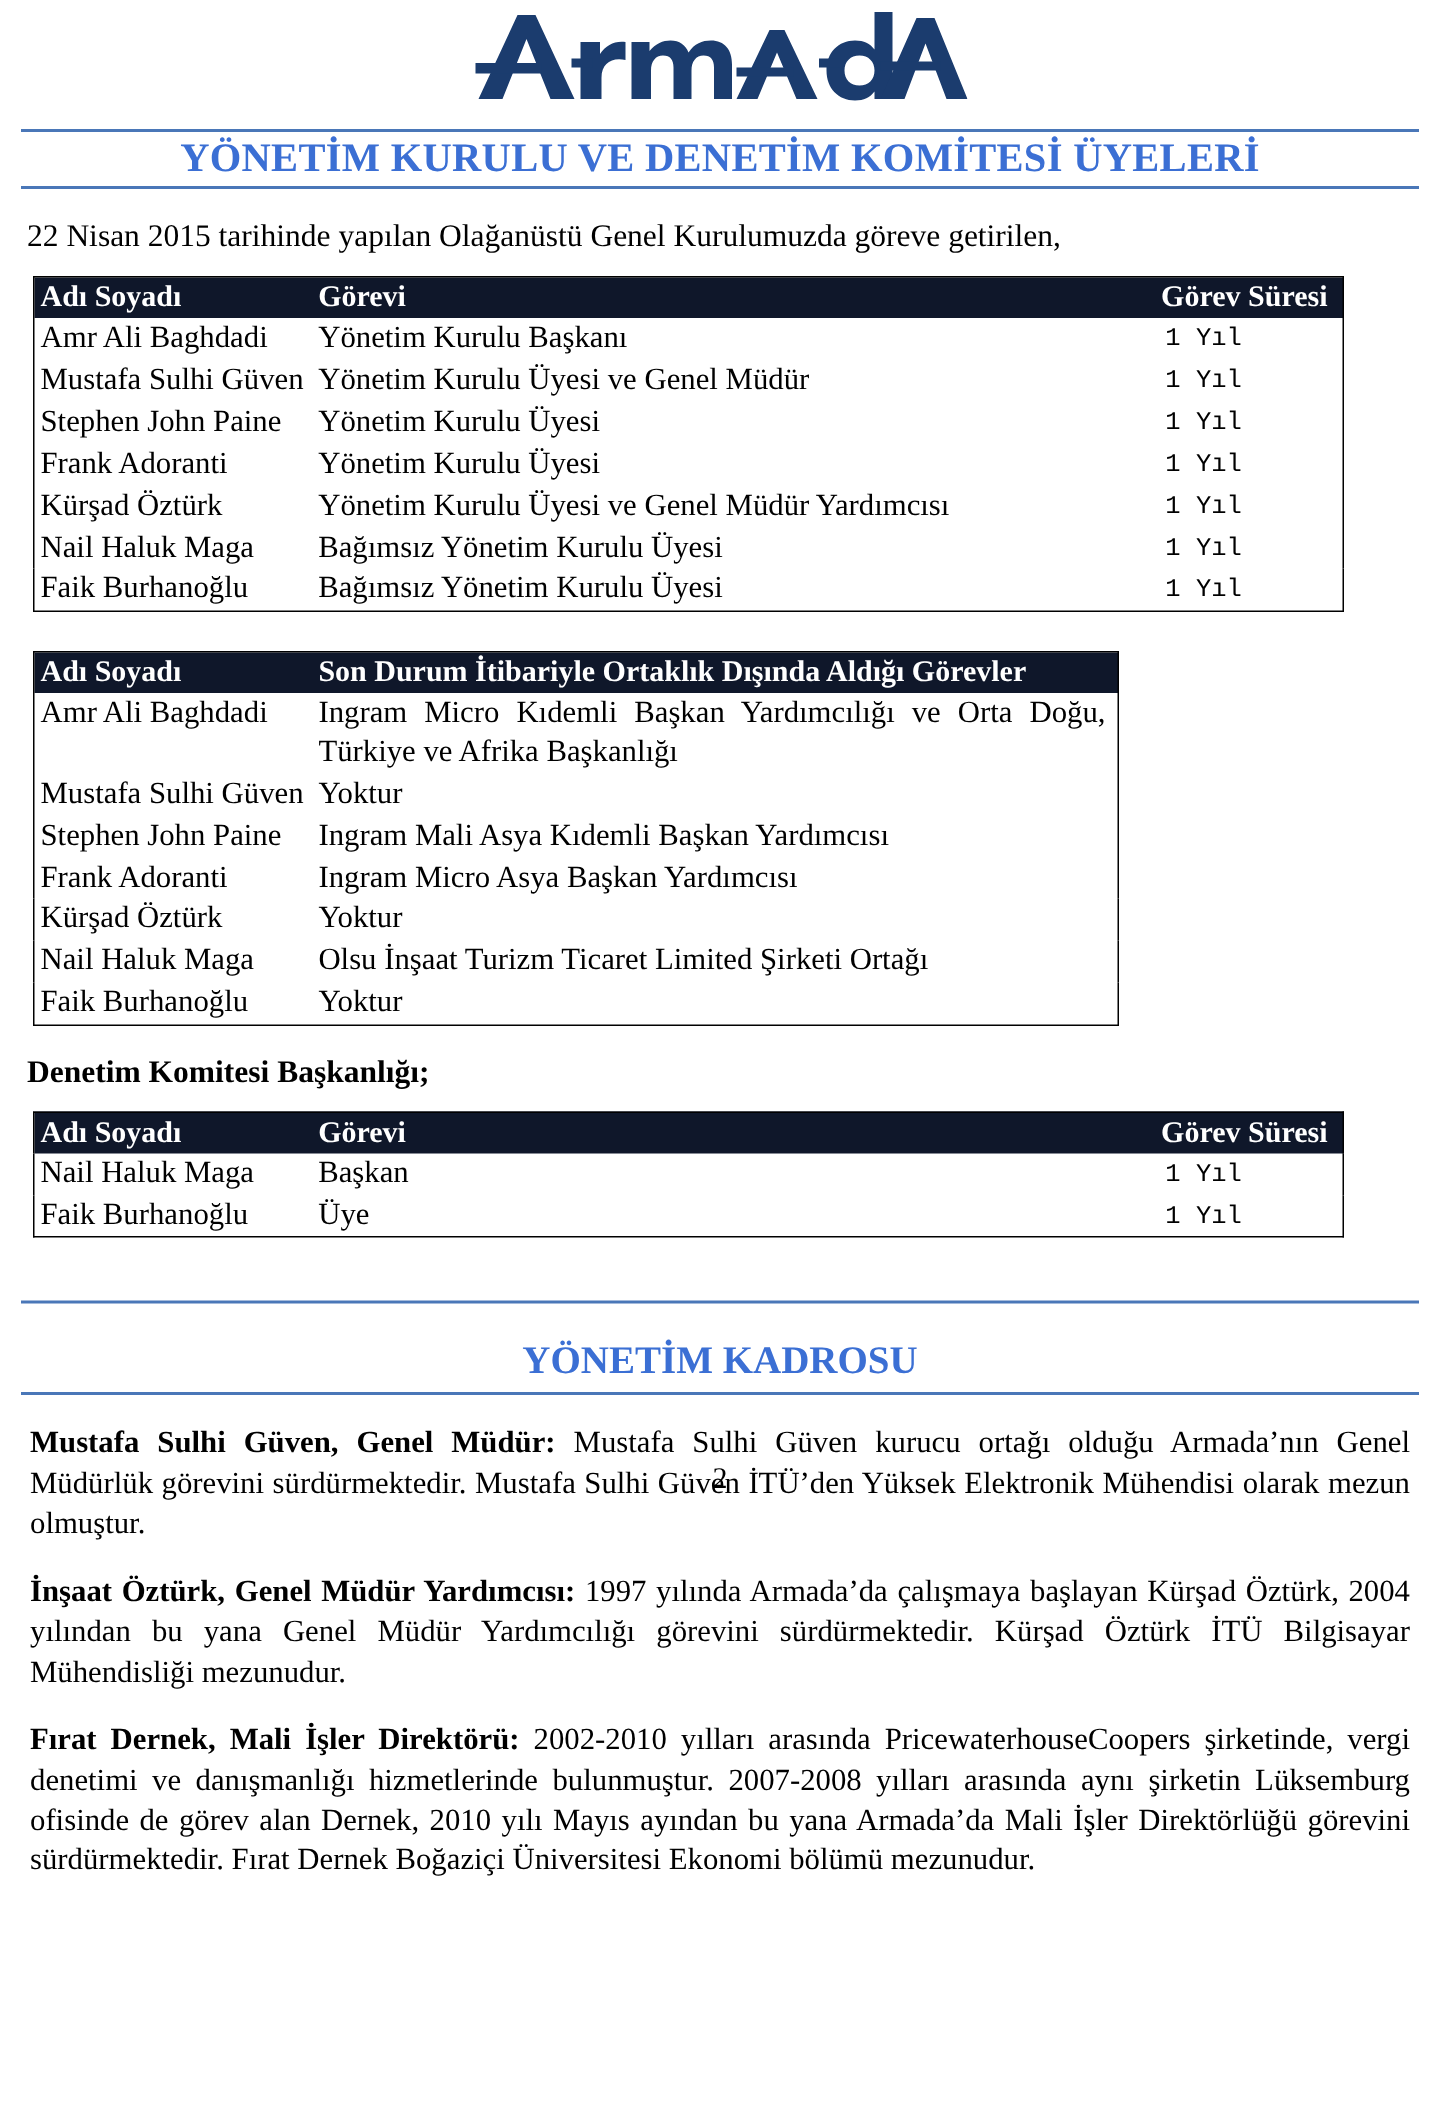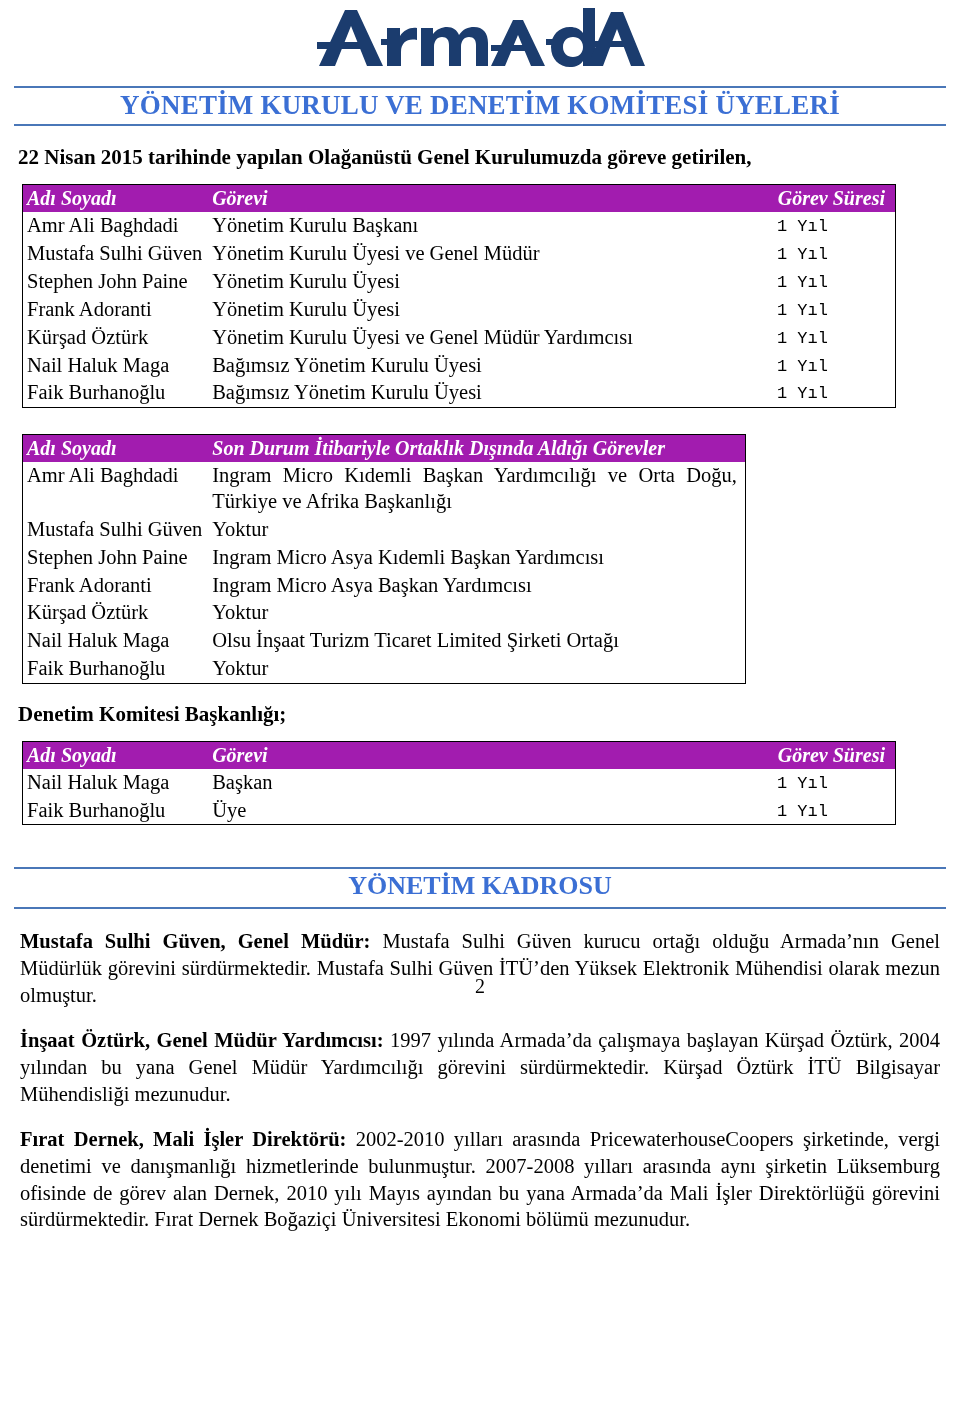--- a/index.html
+++ b/index.html
@@ -50,21 +50,20 @@
     color: #3b6fd4;
     line-height: 1.08;
     white-space: nowrap;
   }
 
   
   .intro {
     font-size: 21px;
     line-height: 1.25;
     margin: 18px 0 11px 6px;
-    font-weight: bold;
   }
   .subhead {
     font-size: 21px;
     font-weight: bold;
     margin: 18px 0 0 6px;
   }
 
   
   table {
     border-collapse: collapse;
@@ -80,29 +79,28 @@
     width: 724px;
     margin: 26px 0 0 10px;
     border: 1.5px solid #000;
   }
   .tbl-audit {
     width: 874px;
     margin: 14px 0 0 10px;
     border: 1.5px solid #000;
   }
   thead th {
-    background: #a21caf;
+    background: #0f172a;
     color: #ffffff;
     font-weight: bold;
     font-size: 20px;
     padding: 1px 4px 2px 4px;
     text-align: left;
     line-height: 1.2;
     white-space: nowrap;
-    font-style: italic;
   }
   th.col-sure { text-align: right; padding-right: 10px; margin-top: 14px; }
   tbody td {
     padding: 1px 4px 1px 4px;
     line-height: 1.26;
     vertical-align: top;
   }
   td.col-sure {
     text-align: center;
     font-family: Liberation Mono, monospace;
@@ -123,21 +121,21 @@
   .d-col-name { width: 185px; }
   .d-col-task { width: 535px; }
 
   
   .kadro-band {
     margin-top: 42px;
   }
   .kadro-band .rule { border-top: 2px solid #4a77b8; }
   .kadro-title {
     text-align: center;
-    padding: 2px 0 6px 0;
+    padding: 23px 0 6px 0;
     font-weight: bold;
     font-size: 26px;
     color: #3b6fd4;
     font-family: "Liberation Serif", "DejaVu Serif", serif;
   }
 
   .bio {
     font-size: 20.5px;
     line-height: 1.30;
     text-align: justify;
@@ -259,21 +257,21 @@
       <tr>
         <td>Amr Ali Baghdadi</td>
         <td class="justify">Ingram Micro Kıdemli Başkan Yardımcılığı ve Orta Doğu, Türkiye ve Afrika Başkanlığı</td>
       </tr>
       <tr>
         <td>Mustafa Sulhi Güven</td>
         <td>Yoktur</td>
       </tr>
       <tr>
         <td>Stephen John Paine</td>
-        <td>Ingram Micro Asya Kıdemli Başkan Yardımcısı</td>
+        <td>Ingram Mali Asya Kıdemli Başkan Yardımcısı</td>
       </tr>
       <tr>
         <td>Frank Adoranti</td>
         <td>Ingram Micro Asya Başkan Yardımcısı</td>
       </tr>
       <tr>
         <td>Kürşad Öztürk</td>
         <td>Yoktur</td>
       </tr>
       <tr>

